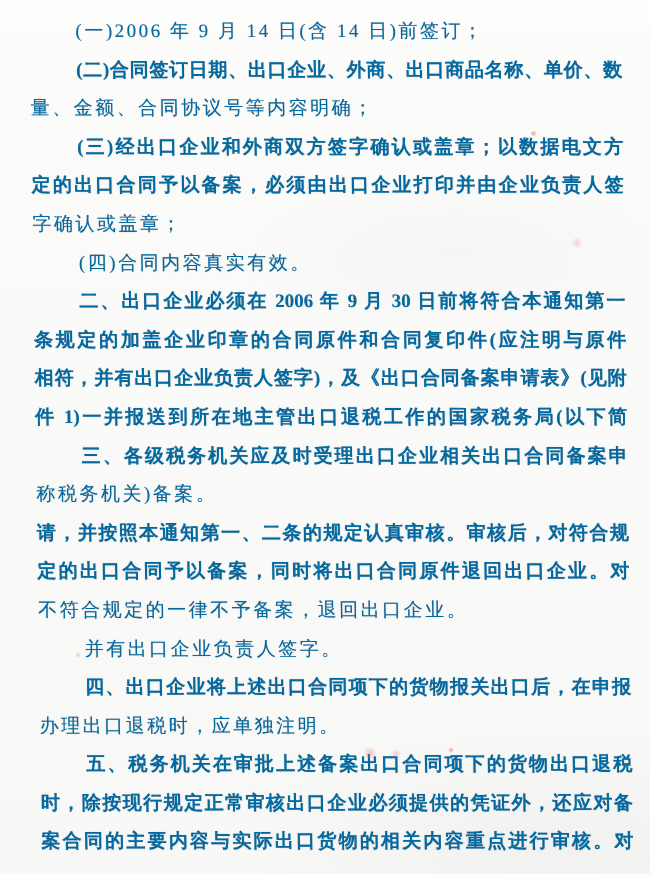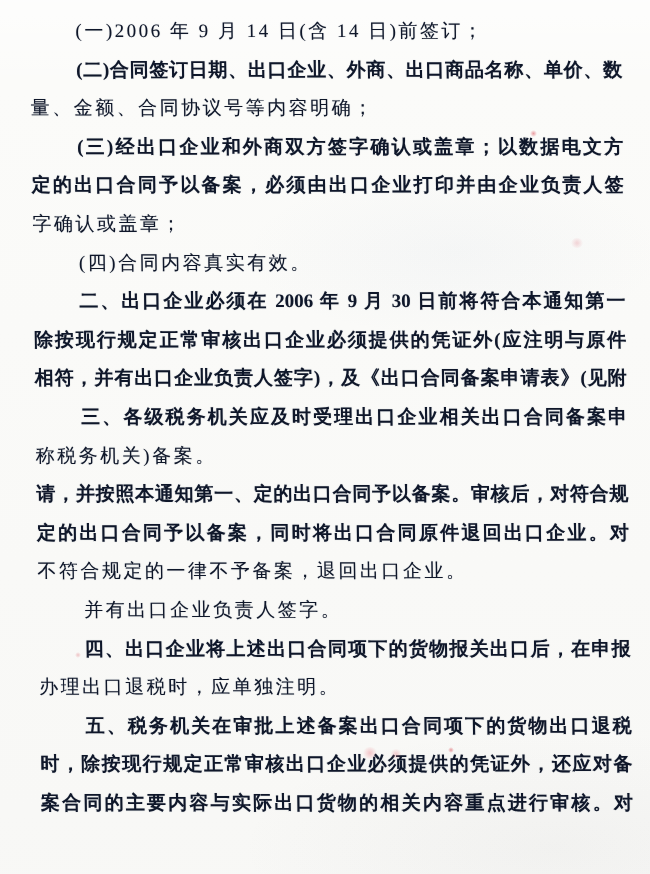--- a/index.html
+++ b/index.html
@@ -36,21 +36,21 @@
     transform-origin: 0 0;
     color: #4b5565;
   }
   .ln {
     height: 38.6px;
     line-height: 38.6px;
     font-size: 19px;
     letter-spacing: 2.5px;
     white-space: nowrap;
     text-align: left;
-    color: #0f172a;
+    color: #0369a1;
     text-shadow: 0 0 1px rgba(77,88,104,0.45);
   }
   .ln.fit {
     letter-spacing: 0;
     white-space: normal;
     text-align: justify;
     text-align-last: justify;
     text-justify: inter-character;
     font-weight: bold;
   }
@@ -76,25 +76,26 @@
 
   <div class="textblock">
     <div class="ln ind">(一)2006 年 9 月 14 日(含 14 日)前签订；</div>
     <div class="ln ind fit">(二)合同签订日期、出口企业、外商、出口商品名称、单价、数</div>
     <div class="ln">量、金额、合同协议号等内容明确；</div>
     <div class="ln ind fit">(三)经出口企业和外商双方签字确认或盖章；以数据电文方</div>
     <div class="ln fit">定的出口合同予以备案，必须由出口企业打印并由企业负责人签</div>
     <div class="ln">字确认或盖章；</div>
     <div class="ln ind">(四)合同内容真实有效。</div>
     <div class="ln ind fit">二、出口企业必须在 2006 年 9 月 30 日前将符合本通知第一</div>
-    <div class="ln fit">除按现行规定正常审核出口企业必须提供的凭证外(应注明与原件</div>
+    <div class="ln fit">条规定的加盖企业印章的合同原件和合同复印件(应注明与原件</div>
     <div class="ln fit">相符，并有出口企业负责人签字)，及《出口合同备案申请表》(见附</div>
+    <div class="ln fit">件 1)一并报送到所在地主管出口退税工作的国家税务局(以下简</div>
     <div class="ln ind fit">三、各级税务机关应及时受理出口企业相关出口合同备案申</div>
     <div class="ln">称税务机关)备案。</div>
-    <div class="ln fit">请，并按照本通知第一、定的出口合同予以备案。审核后，对符合规</div>
+    <div class="ln fit">请，并按照本通知第一、二条的规定认真审核。审核后，对符合规</div>
     <div class="ln fit">定的出口合同予以备案，同时将出口合同原件退回出口企业。对</div>
     <div class="ln">不符合规定的一律不予备案，退回出口企业。</div>
     <div class="ln ind">并有出口企业负责人签字。</div>
     <div class="ln ind fit">四、出口企业将上述出口合同项下的货物报关出口后，在申报</div>
     <div class="ln">办理出口退税时，应单独注明。</div>
     <div class="ln ind fit">五、税务机关在审批上述备案出口合同项下的货物出口退税</div>
     <div class="ln fit">时，除按现行规定正常审核出口企业必须提供的凭证外，还应对备</div>
     <div class="ln fit">案合同的主要内容与实际出口货物的相关内容重点进行审核。对</div>
   </div>
 

